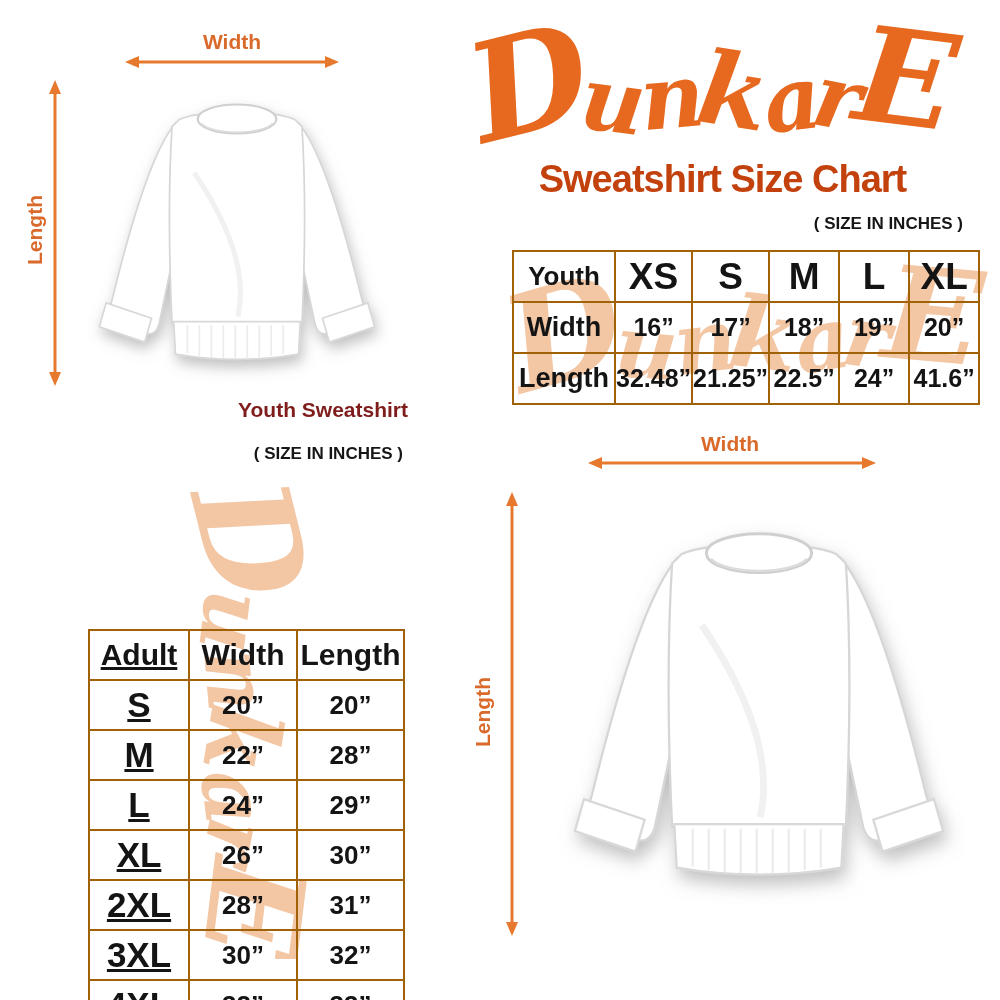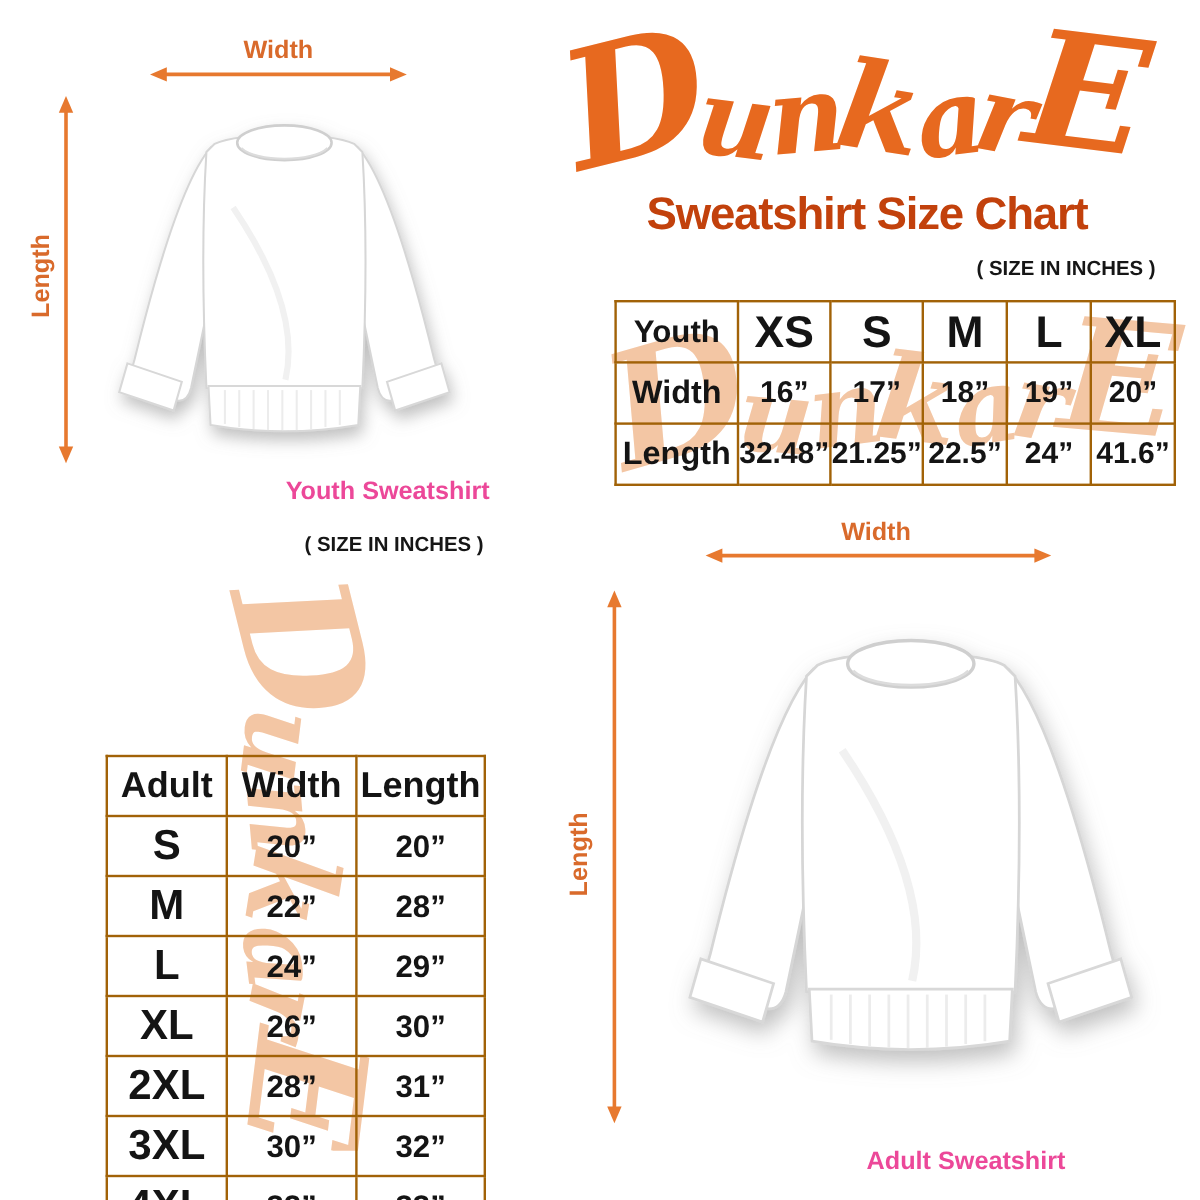--- a/index.html
+++ b/index.html
@@ -39,39 +39,39 @@
   #youth-table td.c0{width:100px;}
   #youth-table td.cn{width:68px;}
   #youth-table .head td{font-weight:bold;}
   #youth-table .head .c0{font-size:26px;}
   #youth-table .head .cn{font-size:37px;font-weight:900;margin-left:36px;}
   #youth-table .lab{font-size:27px;font-weight:bold;}
   #youth-table .val{font-size:25px;font-weight:bold;}
 
   #adult-table{left:88px;top:474px;}
   #adult-table td{height:48px;}
-  #adult-table td.a0{width:98px;}
+  #adult-table td.a0{width:98px;text-decoration:underline;}
   #adult-table td.a1{width:106px;}
   #adult-table td.a2{width:105px;}
   #adult-table .head td{font-size:30px;font-weight:bold;}
   #adult-table .sz{font-size:35px;font-weight:900;}
   #adult-table .val{font-size:26px;font-weight:bold;}
 
   
   .wm{overflow:hidden;z-index:1;color:#f3c6a4;pointer-events:none;}
   #wm-youth{left:505px;top:250px;width:488px;height:160px;}
   #wm-youth .logo-word{position:absolute;left:0px;top:6px;font-size:86px;transform:rotate(-2deg);}
   #wm-adult{left:88px;top:476px;width:327px;height:483px;}
   #wm-adult .logo-word{position:absolute;left:-62px;top:180px;width:470px;height:120px;
                        font-size:86px;text-align:center;transform:rotate(90deg);}
 
   
   .dim-label{font-size:21px;font-weight:bold;color:#d96a2b;}
   .rot{transform:rotate(-90deg);transform-origin:center center;text-align:center;}
-  .caption{font-size:21px;font-weight:bold;color:#ec4899;}
+  .caption{font-size:21px;font-weight:bold;color:#7f1d1d;}
   svg.arrow{overflow:visible;}
   .shirt{z-index:0;}
 </style>
 </head>
 <body>
 
 <svg width="0" height="0" style="position:absolute" aria-hidden="true">
   <defs>
     <filter id="softshadow" x="-25%" y="-25%" width="150%" height="160%">
       <feDropShadow dx="3" dy="8" stdDeviation="8" flood-color="#8d8d8d" flood-opacity="0.55"></feDropShadow>
@@ -215,14 +215,13 @@
     <line x1="10" y1="8" x2="278" y2="8" stroke="#e7792f" stroke-width="3"></line>
     <polygon points="0,8 14,2 14,14" fill="#e7792f"></polygon>
     <polygon points="288,8 274,2 274,14" fill="#e7792f"></polygon>
   </svg>
   <svg class="abs arrow" style="left:74px;top:72px;" width="16" height="444" viewBox="0 0 16 444">
     <line x1="8" y1="10" x2="8" y2="434" stroke="#e7792f" stroke-width="3"></line>
     <polygon points="8,0 2,14 14,14" fill="#e7792f"></polygon>
     <polygon points="8,444 2,430 14,430" fill="#e7792f"></polygon>
   </svg>
   <div class="abs dim-label rot" style="left:-22px;top:280px;width:150px;">Length</div>
-  <div class="abs caption" style="left:230px;top:536px;width:290px;text-align:center;">Adult Sweatshirt</div>
 </div>
 
 </body></html>

